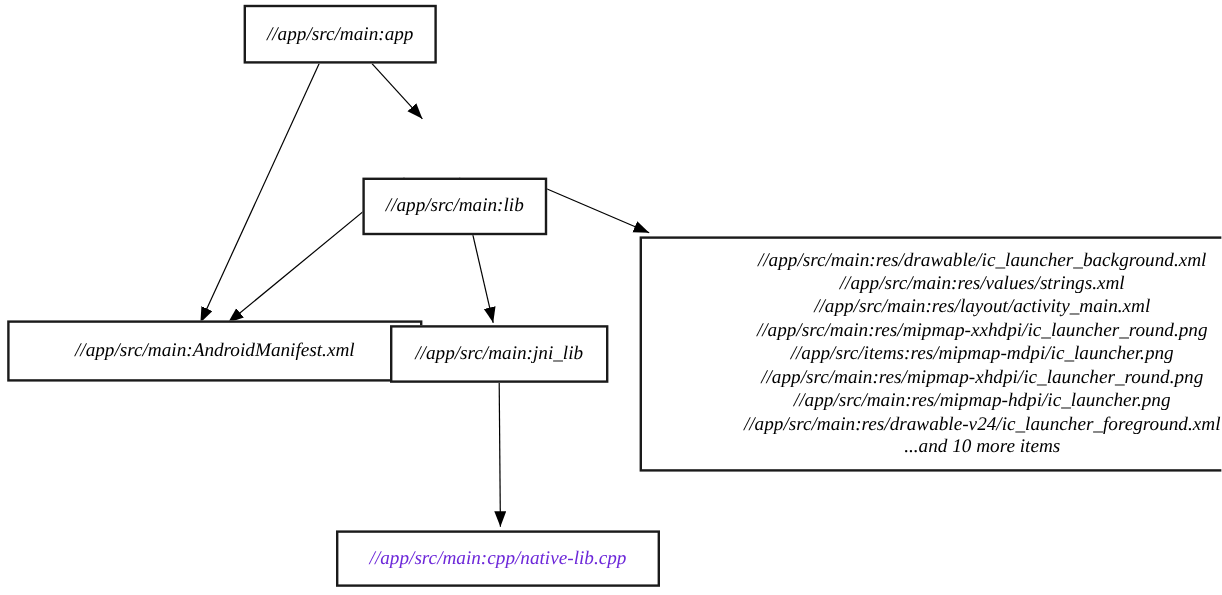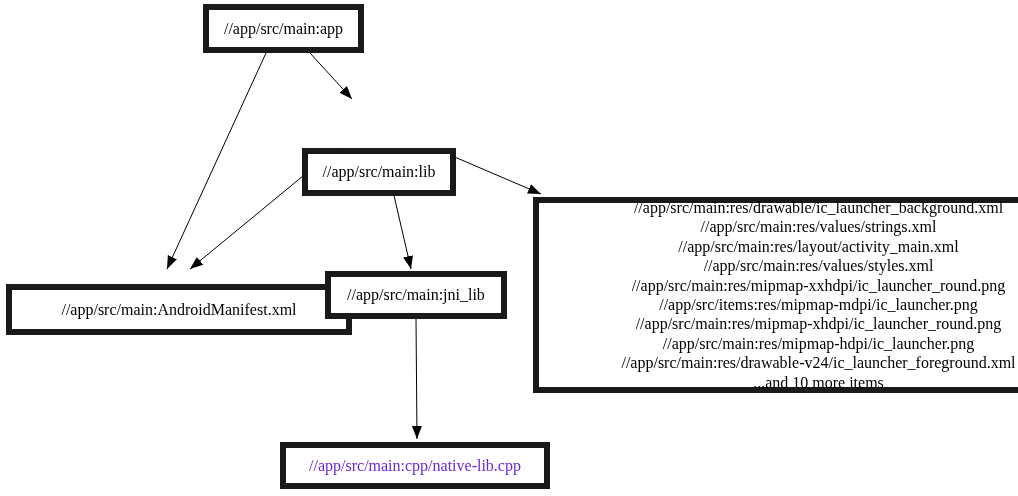--- a/index.html
+++ b/index.html
@@ -11,32 +11,33 @@
     font-family: "Liberation Serif", "DejaVu Serif", serif;
     font-size: 16px;
     color: #000000;
     overflow: hidden;
   }
   svg.edges { position: absolute; left: 0; top: 0; z-index: 1; }
   .node {
     position: absolute;
     z-index: 2;
     background: #ffffff;
-    border: 6px solid #fca5a5;
+    border: 2px solid #fca5a5;
     box-sizing: border-box;
     display: flex;
     flex-direction: column;
     align-items: center;
     justify-content: center;
     text-align: center;
     white-space: nowrap;
+    font-style: italic;
   }
   .node-app      { left: 203px; top: 4px;   width: 161px; height: 49px; }
   .node-lib      { left: 302px; top: 100px; width: 154px; height: 48px; margin-top: 48px; }
-  .node-manifest { left: 6px;   top: 284px; width: 346px; height: 51px; }
+  .node-manifest { left: 6px;   top: 267px; width: 346px; height: 51px; }
   .node-jni      { left: 325px; top: 271px; width: 182px; height: 48px; }
   .node-res      { left: 533px; top: 197px; width: 571px; height: 196px; }
   .node-native   { left: 280px; top: 442px; width: 270px; height: 47px; }
   .node-res .res-line { line-height: 19.4px; }
 </style>
 </head>
 <body>
 
 <div class="canvas" style="background: rgb(255, 255, 255);">
 
@@ -67,21 +68,20 @@
   </div>
 
   <div class="node node-jni" style="border-color: rgb(26, 26, 26); background: rgb(255, 255, 255); color: #000000;">
     <span>//app/src/main:jni_lib</span>
   </div>
 
   <div class="node node-res" style="border-color: rgb(26, 26, 26); background: rgb(255, 255, 255); color: rgb(0, 0, 0);">
     <div class="res-line">//app/src/main:res/drawable/ic_launcher_background.xml</div>
     <div class="res-line">//app/src/main:res/values/strings.xml</div>
     <div class="res-line">//app/src/main:res/layout/activity_main.xml</div>
-    <div class="res-line">//app/src/main:res/values/styles.xml</div>
     <div class="res-line">//app/src/main:res/mipmap-xxhdpi/ic_launcher_round.png</div>
     <div class="res-line">//app/src/items:res/mipmap-mdpi/ic_launcher.png</div>
     <div class="res-line">//app/src/main:res/mipmap-xhdpi/ic_launcher_round.png</div>
     <div class="res-line">//app/src/main:res/mipmap-hdpi/ic_launcher.png</div>
     <div class="res-line">//app/src/main:res/drawable-v24/ic_launcher_foreground.xml</div>
     <div class="res-line">...and 10 more items</div>
   </div>
 
   <div class="node node-native" style="border-color: rgb(26, 26, 26); background: rgb(255, 255, 255); color: #6d28d9;">
     <span>//app/src/main:cpp/native-lib.cpp</span>

